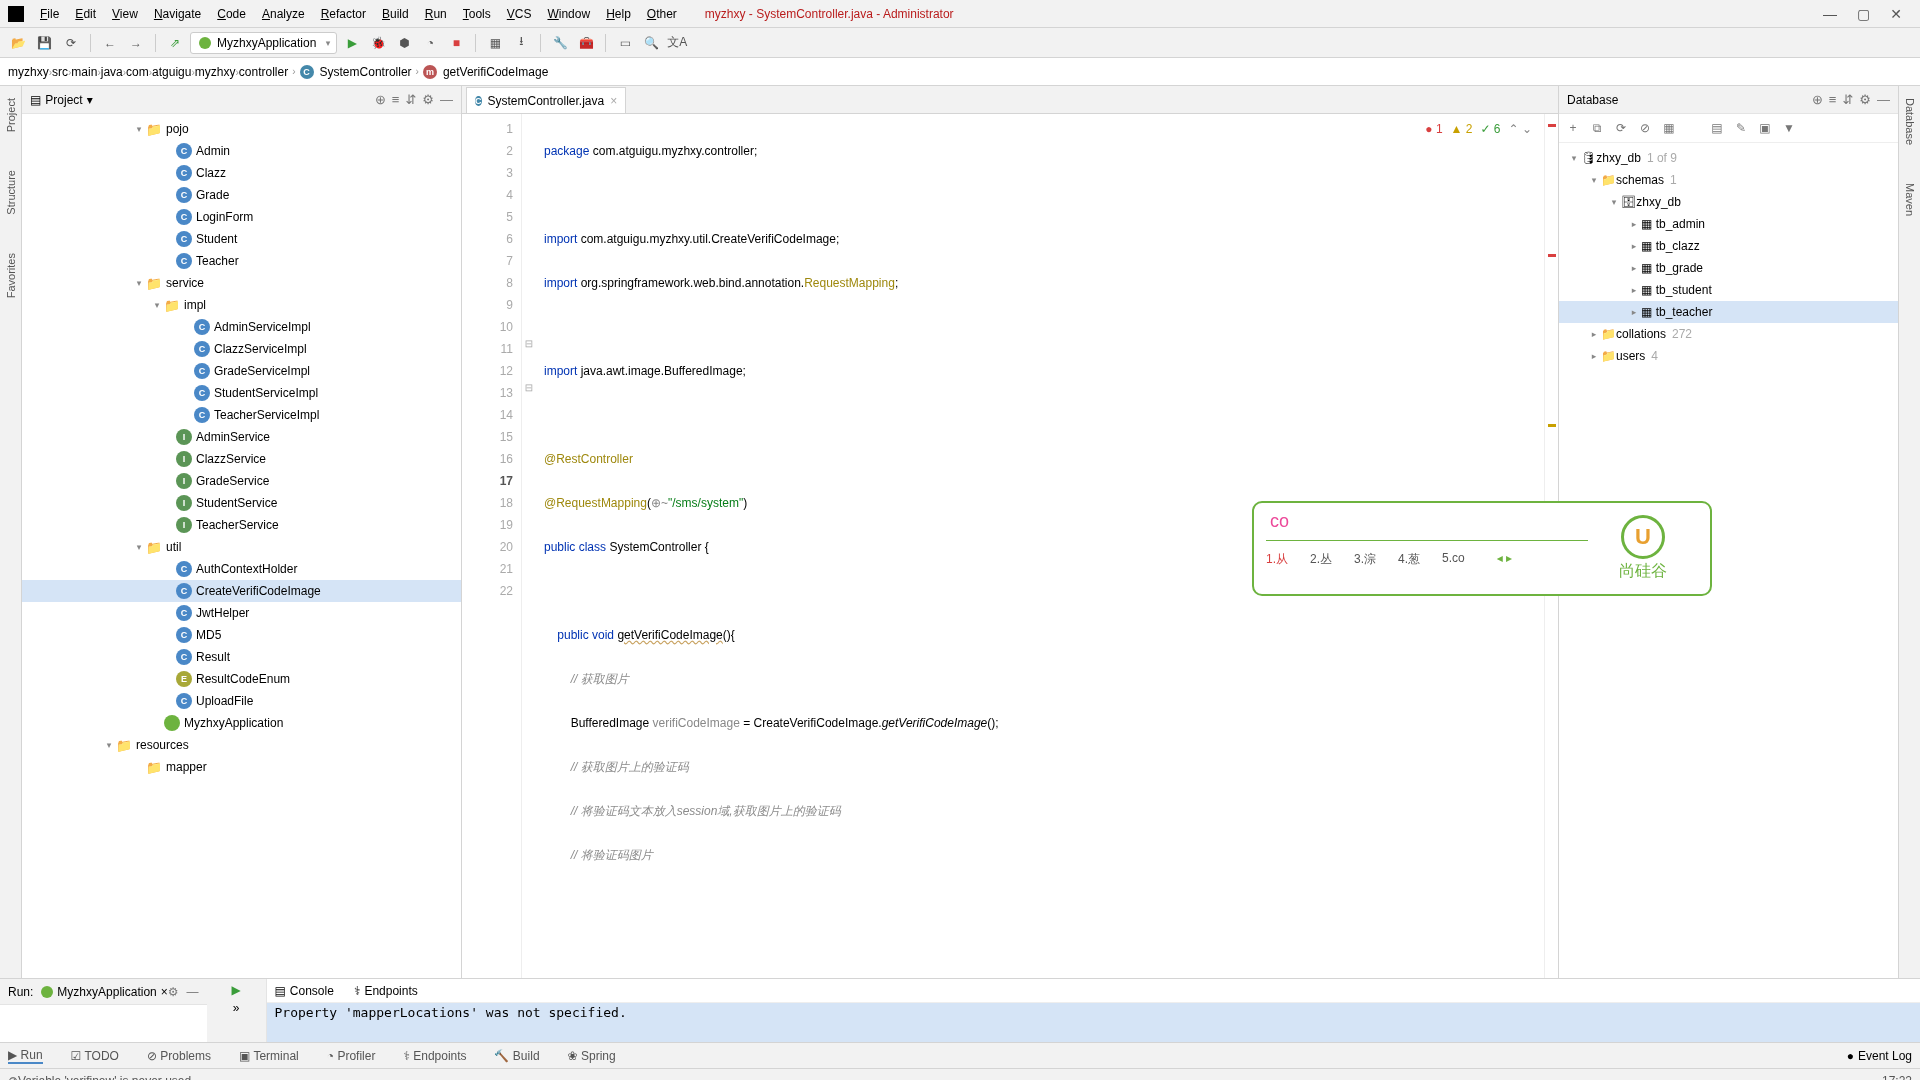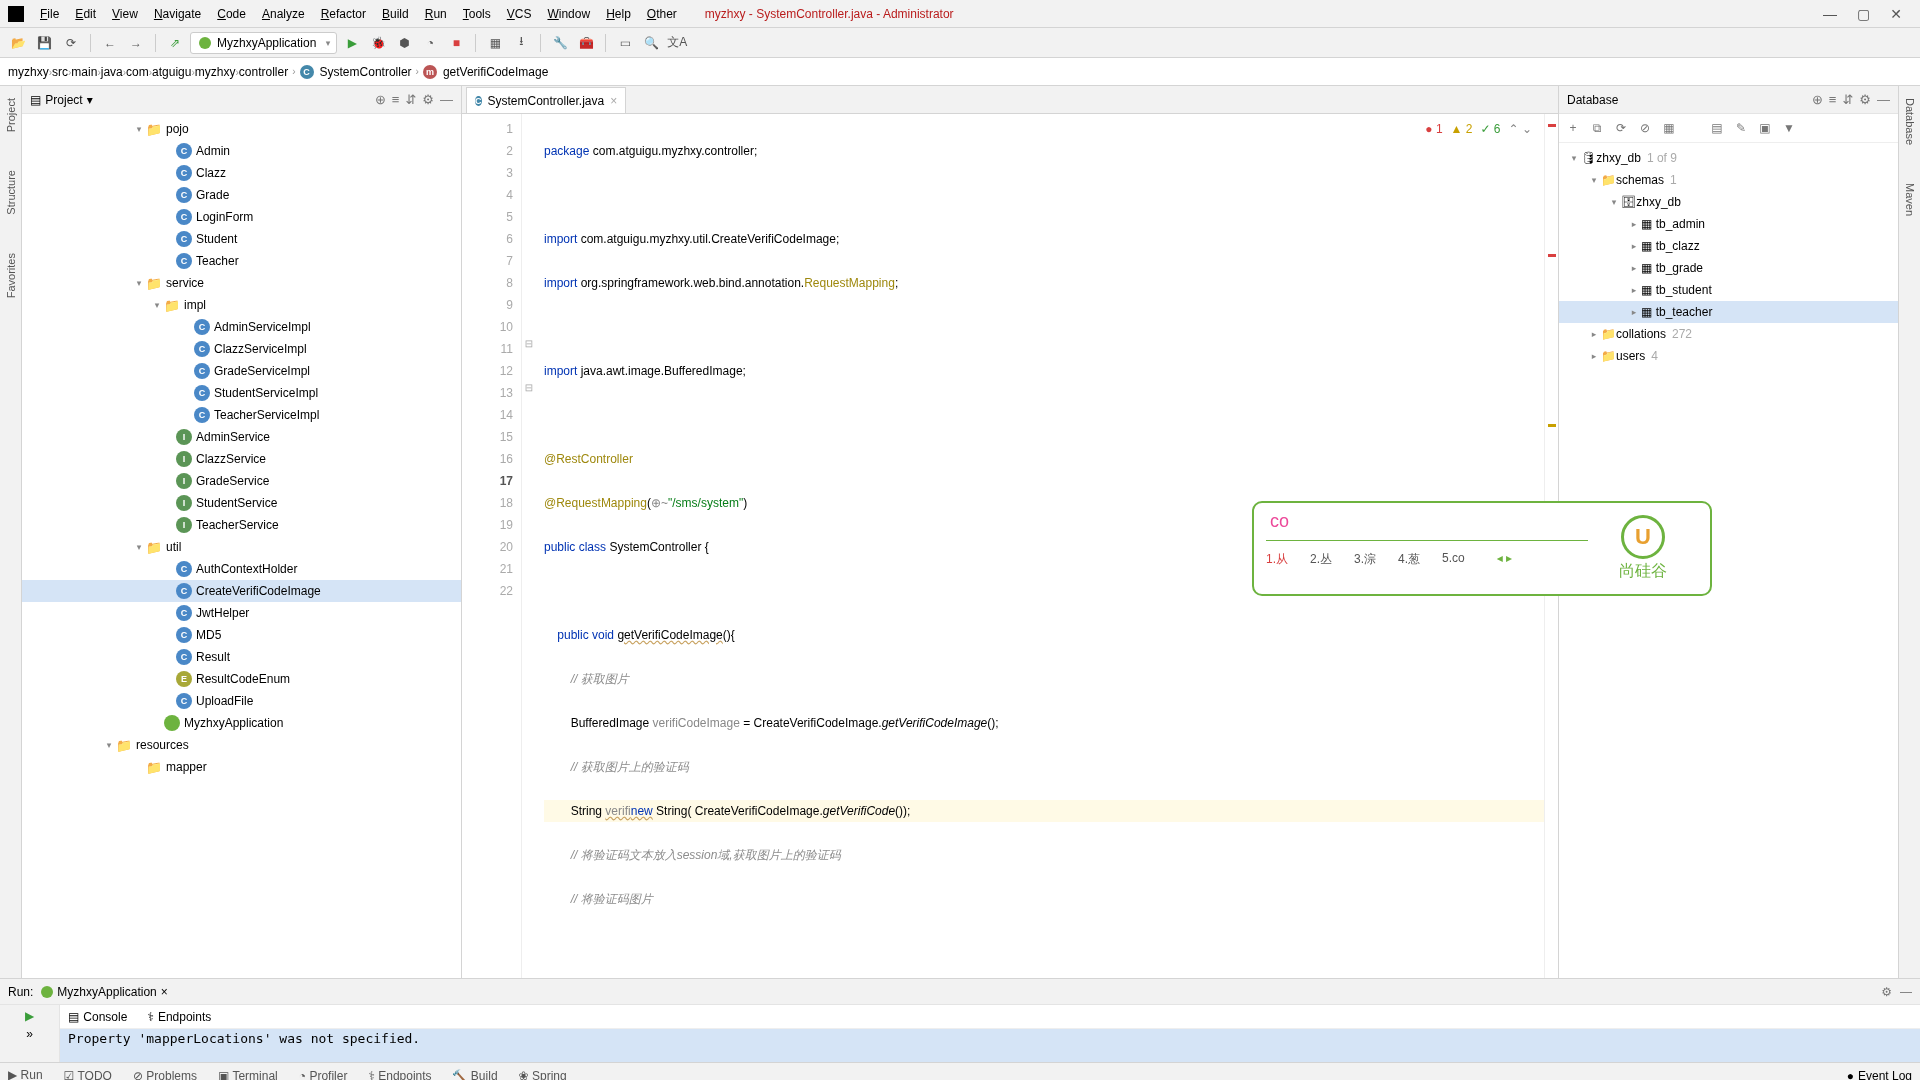--- a/index.html
+++ b/index.html
@@ -74,21 +74,21 @@
 .ime-cands .c1{color:#d94040;}
 .ime-cands .cn{color:#555;}
 .ime-nav{color:#6db33f;margin-left:10px;}
 .ime-logo{width:110px;display:flex;flex-direction:column;align-items:center;justify-content:center;}
 .ime-logo .circ{width:44px;height:44px;border:3px solid #6db33f;border-radius:50%;display:flex;align-items:center;justify-content:center;font-size:22px;font-weight:bold;color:#e8a030;}
 .ime-logo .txt{color:#6db33f;font-size:16px;margin-top:2px;}
 .db-panel{width:340px;background:#fff;border-left:1px solid #d4d4d4;display:flex;flex-direction:column;}
 .db-tools{display:flex;gap:4px;padding:4px;border-bottom:1px solid #eee;}
 .db-tools span{width:20px;height:20px;display:flex;align-items:center;justify-content:center;cursor:pointer;color:#777;}
 .db-tree{flex:1;padding:4px 0;overflow:auto;}
-.run-panel{height:84px;background:#fff;border-top:1px solid #d4d4d4;display:flex;flex-direction:column;}
+.run-panel{height:64px;background:#fff;border-top:1px solid #d4d4d4;display:flex;flex-direction:row;}
 .run-head{height:26px;display:flex;align-items:center;padding:0 8px;background:#f2f2f2;border-bottom:1px solid #e4e4e4;}
 .run-head .rtitle{font-weight:500;}
 .run-head .rconf{margin-left:8px;display:flex;align-items:center;gap:4px;}
 .run-head .racts{margin-left:auto;display:flex;gap:8px;color:#777;}
 .run-body{flex:1;display:flex;}
 .run-left{width:60px;background:#f2f2f2;border-right:1px solid #e4e4e4;display:flex;flex-direction:column;align-items:center;padding:4px;gap:4px;}
 .run-tabs{display:flex;flex-direction:column;flex:1;}
 .run-subtabs{height:24px;display:flex;align-items:center;padding:0 8px;gap:20px;border-bottom:1px solid #eee;}
 .run-subtabs .st{display:flex;align-items:center;gap:4px;cursor:pointer;}
 .console-out{flex:1;padding:2px 8px;font-family:Consolas,monospace;font-size:13px;background:#d5e4f6;}
@@ -393,21 +393,20 @@
 <div><span class="kw">import</span><span> java.awt.image.BufferedImage;</span></div>
 <div> </div>
 <div><span class="ann">@RestController</span></div>
 <div><span class="ann">@RequestMapping</span><span>(</span><span style="color:#888">⊕~</span><span class="str">"/sms/system"</span><span>)</span></div>
 <div><span class="kw">public class </span><span>SystemController </span><span>{</span></div>
 <div> </div>
 <div><span class="kw">    public void </span><span class="warn-ul">getVerifiCodeImage</span><span>(){</span></div>
 <div><span class="cmt">        // 获取图片</span></div>
 <div><span>        BufferedImage </span><span style="color:#888">verifiCodeImage</span><span> = CreateVerifiCodeImage.</span><span class="ital">getVerifiCodeImage</span><span>();</span></div>
 <div><span class="cmt">        // 获取图片上的验证码</span></div>
-<div style="background:#fffae6"><span>        String </span><span class="warn-ul" style="color:#888">verifi</span><span class="kw warn-ul">new</span><span> String( CreateVerifiCodeImage.</span><span class="ital">getVerifiCode</span><span>());</span></div>
 <div><span class="cmt">        // 将验证码文本放入session域,获取图片上的验证码</span></div>
 <div><span class="cmt">        // 将验证码图片</span></div>
 <div></div>
 
         <div class="err-ov">
           <span class="e">● <span>1</span></span>
           <span class="w">▲ <span>2</span></span>
           <span class="g">✓ <span>6</span></span>
           <span style="color:#888">⌃ ⌄</span>
         </div>
@@ -502,21 +501,21 @@
       <div class="run-subtabs">
         <div class="st">▤ <span>Console</span></div>
         <div class="st">⚕ <span>Endpoints</span></div>
       </div>
       <div class="console-out">Property 'mapperLocations' was not specified.</div>
     </div>
   </div>
 </div>
 
 <div class="bottom-tabs">
-  <div id="btabs" style="display: flex; gap: 21px;">
+  <div id="btabs" style="display: flex; gap: 28px;">
       <div class="bt active">▶ Run</div>
       <div class="bt">☑ TODO</div>
       <div class="bt">⊘ Problems</div>
       <div class="bt">▣ Terminal</div>
       <div class="bt">◔ Profiler</div>
       <div class="bt">⚕ Endpoints</div>
       <div class="bt">🔨 Build</div>
       <div class="bt">❀ Spring</div>
     </div>
   <div class="evlog">● <span>Event Log</span></div>

